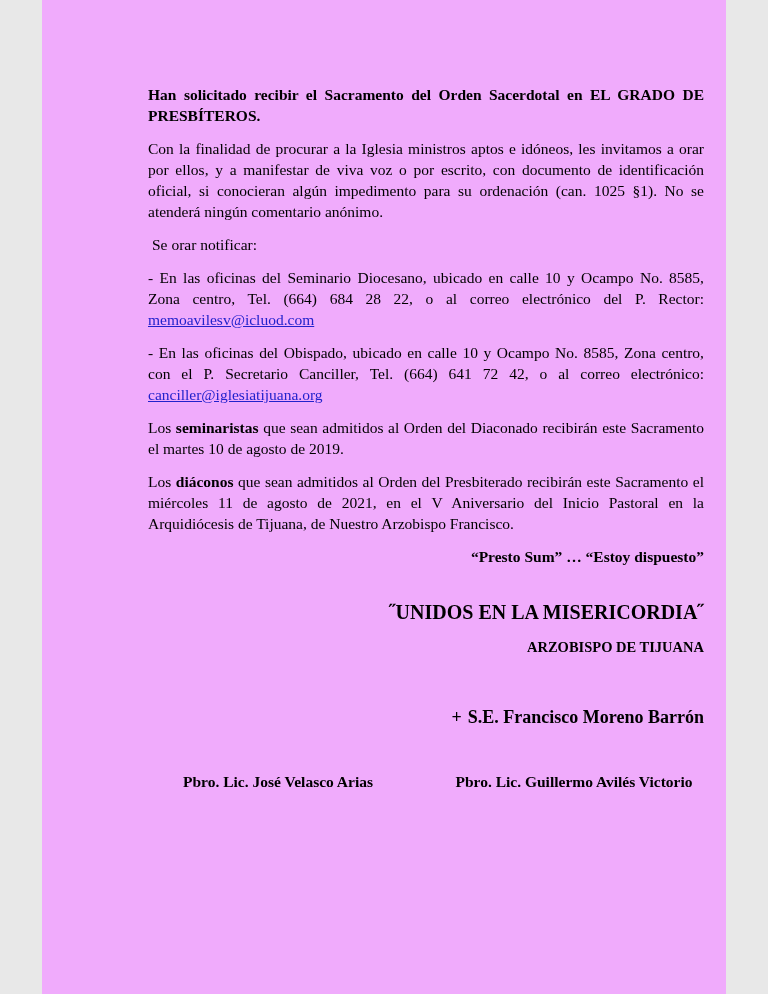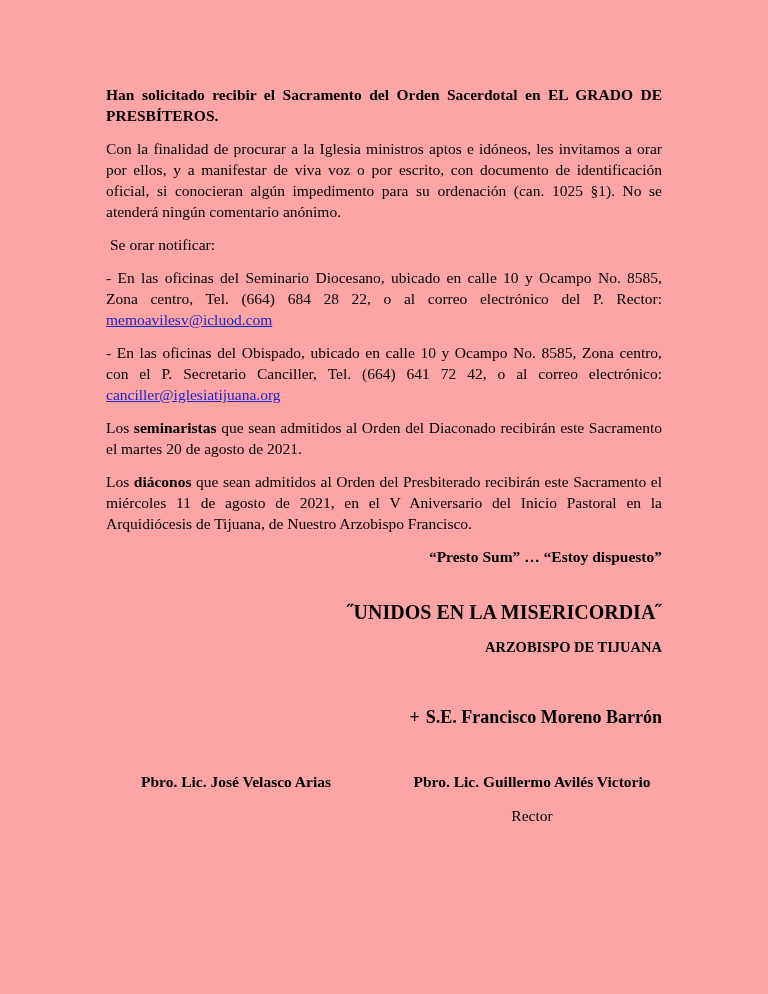--- a/index.html
+++ b/index.html
@@ -1,21 +1,21 @@
 <!DOCTYPE html>
 <html style="--link-color: #2222cc;"><head>
 <meta charset="utf-8">
 <style>
   html, body { margin: 0; padding: 0; background: #e8e8e8; }
   .page {
     position: relative;
-    width: 768px;
+    width: 684px;
     height: 994px;
     margin: 0 auto;
-    background: #fca5a5;
+    background: #f0abfc;
     font-family: "Liberation Serif", "DejaVu Serif", serif;
     font-size: 15.5px;
     line-height: 21px;
     color: #000000;
     overflow: hidden;
     box-sizing: border-box;
   }
   .content {
     box-sizing: border-box;
     padding: 84px 106px 0 106px;
@@ -55,20 +55,21 @@
     margin-top: 14px;
     margin-bottom: 0;
     font-weight: bold;
     font-size: 14.5px;
     line-height: 20px;
   }
   .sig-row {
     display: flex;
     justify-content: space-between;
     margin-top: 42px;
+    align-items: center;
   }
   .sig-col { width: 260px; text-align: center; }
   .sig-name { font-weight: bold; line-height: 21px; }
   .sig-title { margin-top: 13px; line-height: 21px; }
 </style>
 </head>
 <body>
 
 <div class="page">
   <div class="content">
@@ -77,36 +78,35 @@
 
     <p class="para justify">Con la finalidad de procurar a la Iglesia ministros aptos e idóneos, les invitamos a orar por ellos, y a manifestar de viva voz o por escrito, con documento de identificación oficial, si conocieran algún impedimento para su ordenación (can. 1025 §1). No se atenderá ningún comentario anónimo.</p>
 
     <p class="para notify-line">Se orar notificar:</p>
 
     <p class="para justify"><span>- En las oficinas del Seminario Diocesano, ubicado en calle 10 y Ocampo No. 8585, Zona centro, Tel. (664) 684 28 22, o al correo electrónico del P. Rector: </span><a class="doc-link">memoavilesv@icluod.com</a></p>
 
     <p class="para justify"><span>- En las oficinas del Obispado, ubicado en calle 10 y Ocampo No. 8585, Zona centro, con el P. Secretario Canciller, Tel. (664) 641 72 42, o al correo electrónico: </span><a class="doc-link">canciller@iglesiatijuana.org</a></p>
 
 
-    <p class="para justify"><span>Los </span><b>seminaristas</b><span> que sean admitidos al Orden del Diaconado recibirán este Sacramento el martes 20 de agosto de 2021.</span></p>
+    <p class="para justify"><span>Los </span><b>seminaristas</b><span> que sean admitidos al Orden del Diaconado recibirán este Sacramento el martes 10 de agosto de 2019.</span></p>
 
     <p class="para justify"><span>Los </span><b>diáconos</b><span> que sean admitidos al Orden del Presbiterado recibirán este Sacramento el miércoles 11 de agosto de 2021, en el V Aniversario del Inicio Pastoral en la Arquidiócesis de Tijuana, de Nuestro Arzobispo Francisco.</span></p>
 
     <p class="para center motto-quote">“Presto Sum” … “Estoy dispuesto”</p>
 
     <p class="para center motto-unity">˝UNIDOS EN LA MISERICORDIA˝</p>
 
     <p class="para center abp-title">ARZOBISPO DE TIJUANA</p>
 
     <p class="para center abp-name"><span class="abp-cross">+</span><span>S.E. Francisco Moreno Barrón</span></p>
 
     <div class="sig-row">
       <div class="sig-col">
         <div class="sig-name">Pbro. Lic. José Velasco Arias</div>
       </div>
       <div class="sig-col">
         <div class="sig-name">Pbro. Lic. Guillermo Avilés Victorio</div>
-        <div class="sig-title">Rector</div>
       </div>
     </div>
 
   </div>
 </div>
 
 </body></html>

